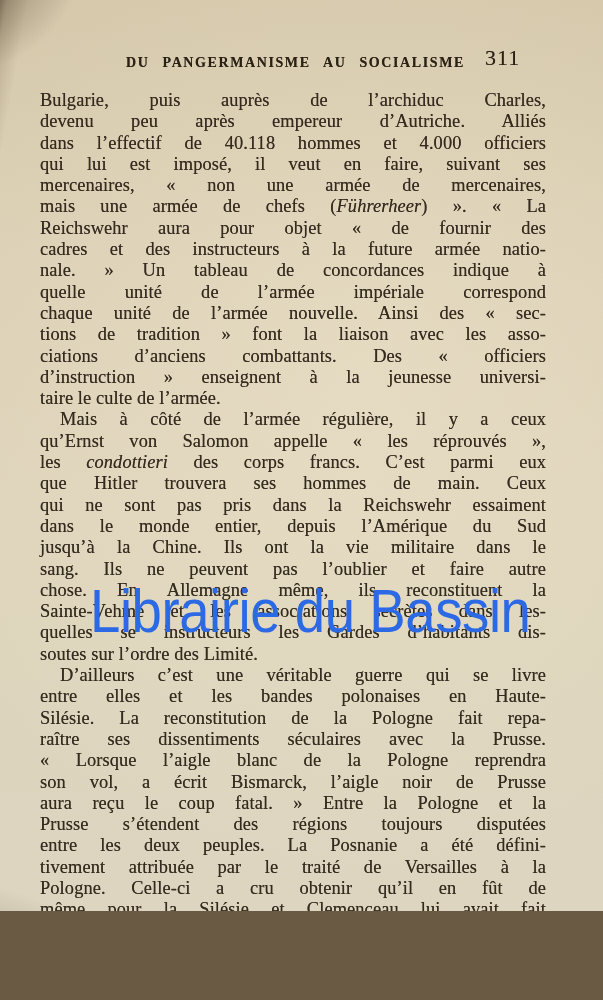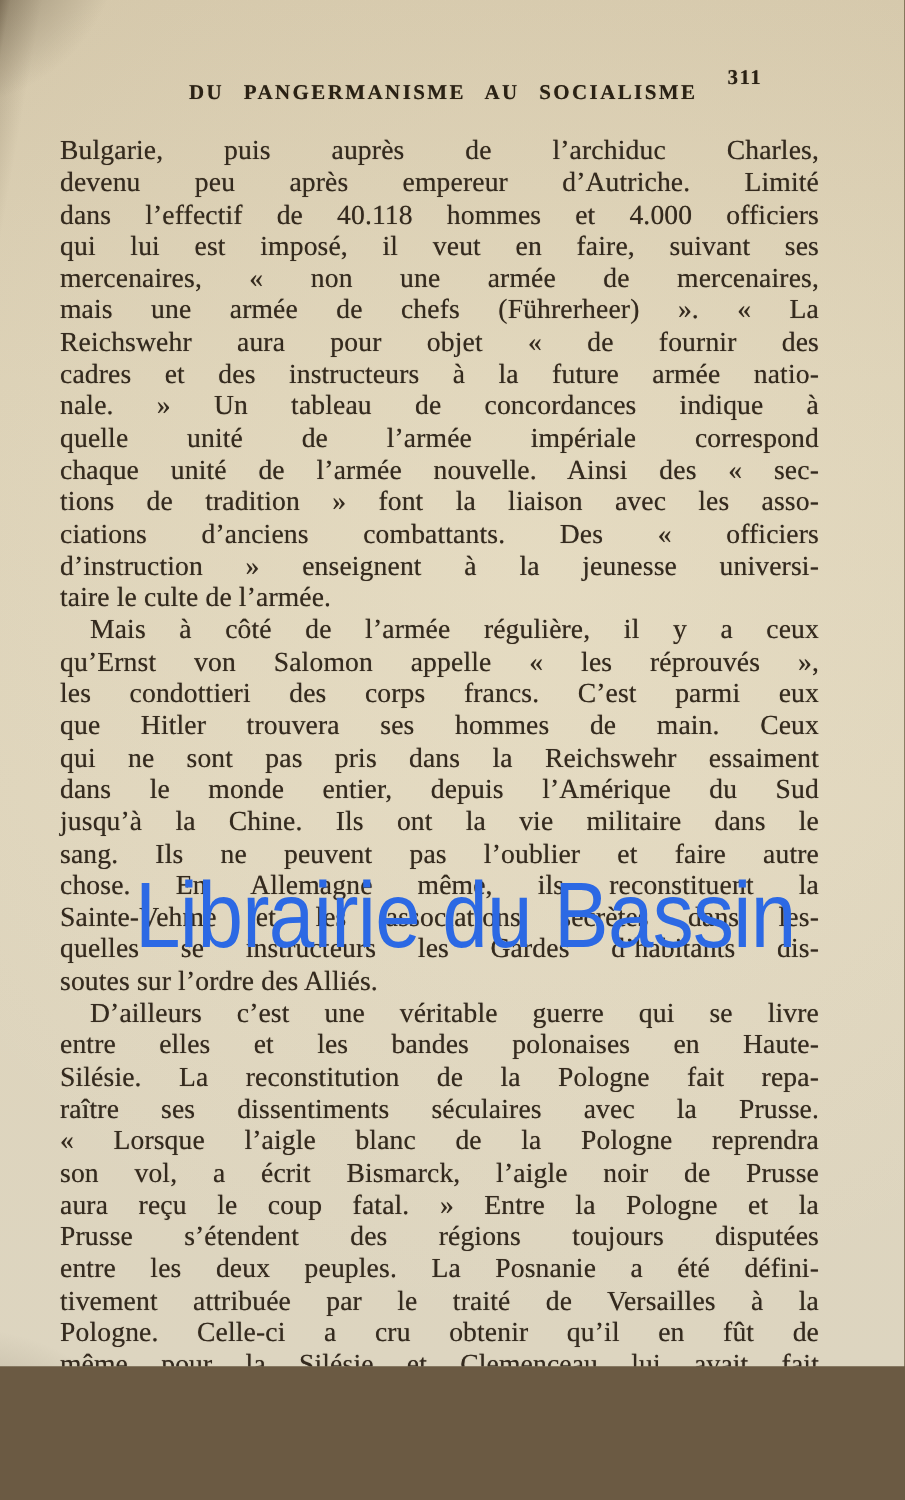--- a/index.html
+++ b/index.html
@@ -38,22 +38,22 @@
     letter-spacing: 1.6px;
     word-spacing: 8px;
     color: #2a2114;
     white-space: nowrap;
     text-shadow: 0 0 0.5px rgba(42,33,20,0.55);
   }
   .page-number {
     position: absolute;
     left: 485px;
     top: -5px;
-    font-size: 14px;
-    font-weight: bold;
+    font-size: 22px;
+    font-weight: normal;
     letter-spacing: 1px;
     color: #2a2114;
     text-shadow: 0 0 0.5px rgba(42,33,20,0.5);
   }
 
   
   .body-text {
     position: absolute;
     top: 90px;
     left: 40px;
@@ -70,20 +70,21 @@
     white-space: normal;
     letter-spacing: 0.1px;
   }
   .line.short {
     text-align-last: left;
   }
   .line.indent {
     text-indent: 20px;
   }
   .it {
+    font-style: italic;
   }
 
   
   .watermark {
     position: absolute;
     top: 580px;
     left: 90px;
     font-family: "Liberation Sans", sans-serif;
     font-size: 62px;
     line-height: 1;
@@ -100,21 +101,21 @@
 
 <div class="screenshot">
 
   <div class="running-header">
     <div class="header-title">DU PANGERMANISME AU SOCIALISME</div>
     <div class="page-number">311</div>
   </div>
 
   <div class="body-text">
     <div class="line">Bulgarie, puis auprès de l’archiduc Charles,</div>
-    <div class="line">devenu peu après empereur d’Autriche. Limité</div>
+    <div class="line">devenu peu après empereur d’Autriche. Alliés</div>
     <div class="line">dans l’effectif de 40.118 hommes et 4.000 officiers</div>
     <div class="line">qui lui est imposé, il veut en faire, suivant ses</div>
     <div class="line">mercenaires, « non une armée de mercenaires,</div>
     <div class="line"><span>mais une armée de chefs (</span><span class="it">Führerheer</span><span>) ». « La</span></div>
     <div class="line">Reichswehr aura pour objet « de fournir des</div>
     <div class="line">cadres et des instructeurs à la future armée natio-</div>
     <div class="line">nale. » Un tableau de concordances indique à</div>
     <div class="line">quelle unité de l’armée impériale correspond</div>
     <div class="line">chaque unité de l’armée nouvelle. Ainsi des « sec-</div>
     <div class="line">tions de tradition » font la liaison avec les asso-</div>
@@ -125,21 +126,21 @@
     <div class="line">qu’Ernst von Salomon appelle « les réprouvés »,</div>
     <div class="line"><span>les </span><span class="it">condottieri</span><span> des corps francs. C’est parmi eux</span></div>
     <div class="line">que Hitler trouvera ses hommes de main. Ceux</div>
     <div class="line">qui ne sont pas pris dans la Reichswehr essaiment</div>
     <div class="line">dans le monde entier, depuis l’Amérique du Sud</div>
     <div class="line">jusqu’à la Chine. Ils ont la vie militaire dans le</div>
     <div class="line">sang. Ils ne peuvent pas l’oublier et faire autre</div>
     <div class="line">chose. En Allemagne même, ils reconstituent la</div>
     <div class="line">Sainte-Vehme et les associations secrètes dans les-</div>
     <div class="line">quelles se instructeurs les Gardes d’habitants dis-</div>
-    <div class="line short">soutes sur l’ordre des Alliés.</div>
+    <div class="line short">soutes sur l’ordre des Limité.</div>
     <div class="line indent">D’ailleurs c’est une véritable guerre qui se livre</div>
     <div class="line">entre elles et les bandes polonaises en Haute-</div>
     <div class="line">Silésie. La reconstitution de la Pologne fait repa-</div>
     <div class="line">raître ses dissentiments séculaires avec la Prusse.</div>
     <div class="line">« Lorsque l’aigle blanc de la Pologne reprendra</div>
     <div class="line">son vol, a écrit Bismarck, l’aigle noir de Prusse</div>
     <div class="line">aura reçu le coup fatal. » Entre la Pologne et la</div>
     <div class="line">Prusse s’étendent des régions toujours disputées</div>
     <div class="line">entre les deux peuples. La Posnanie a été défini-</div>
     <div class="line">tivement attribuée par le traité de Versailles à la</div>

